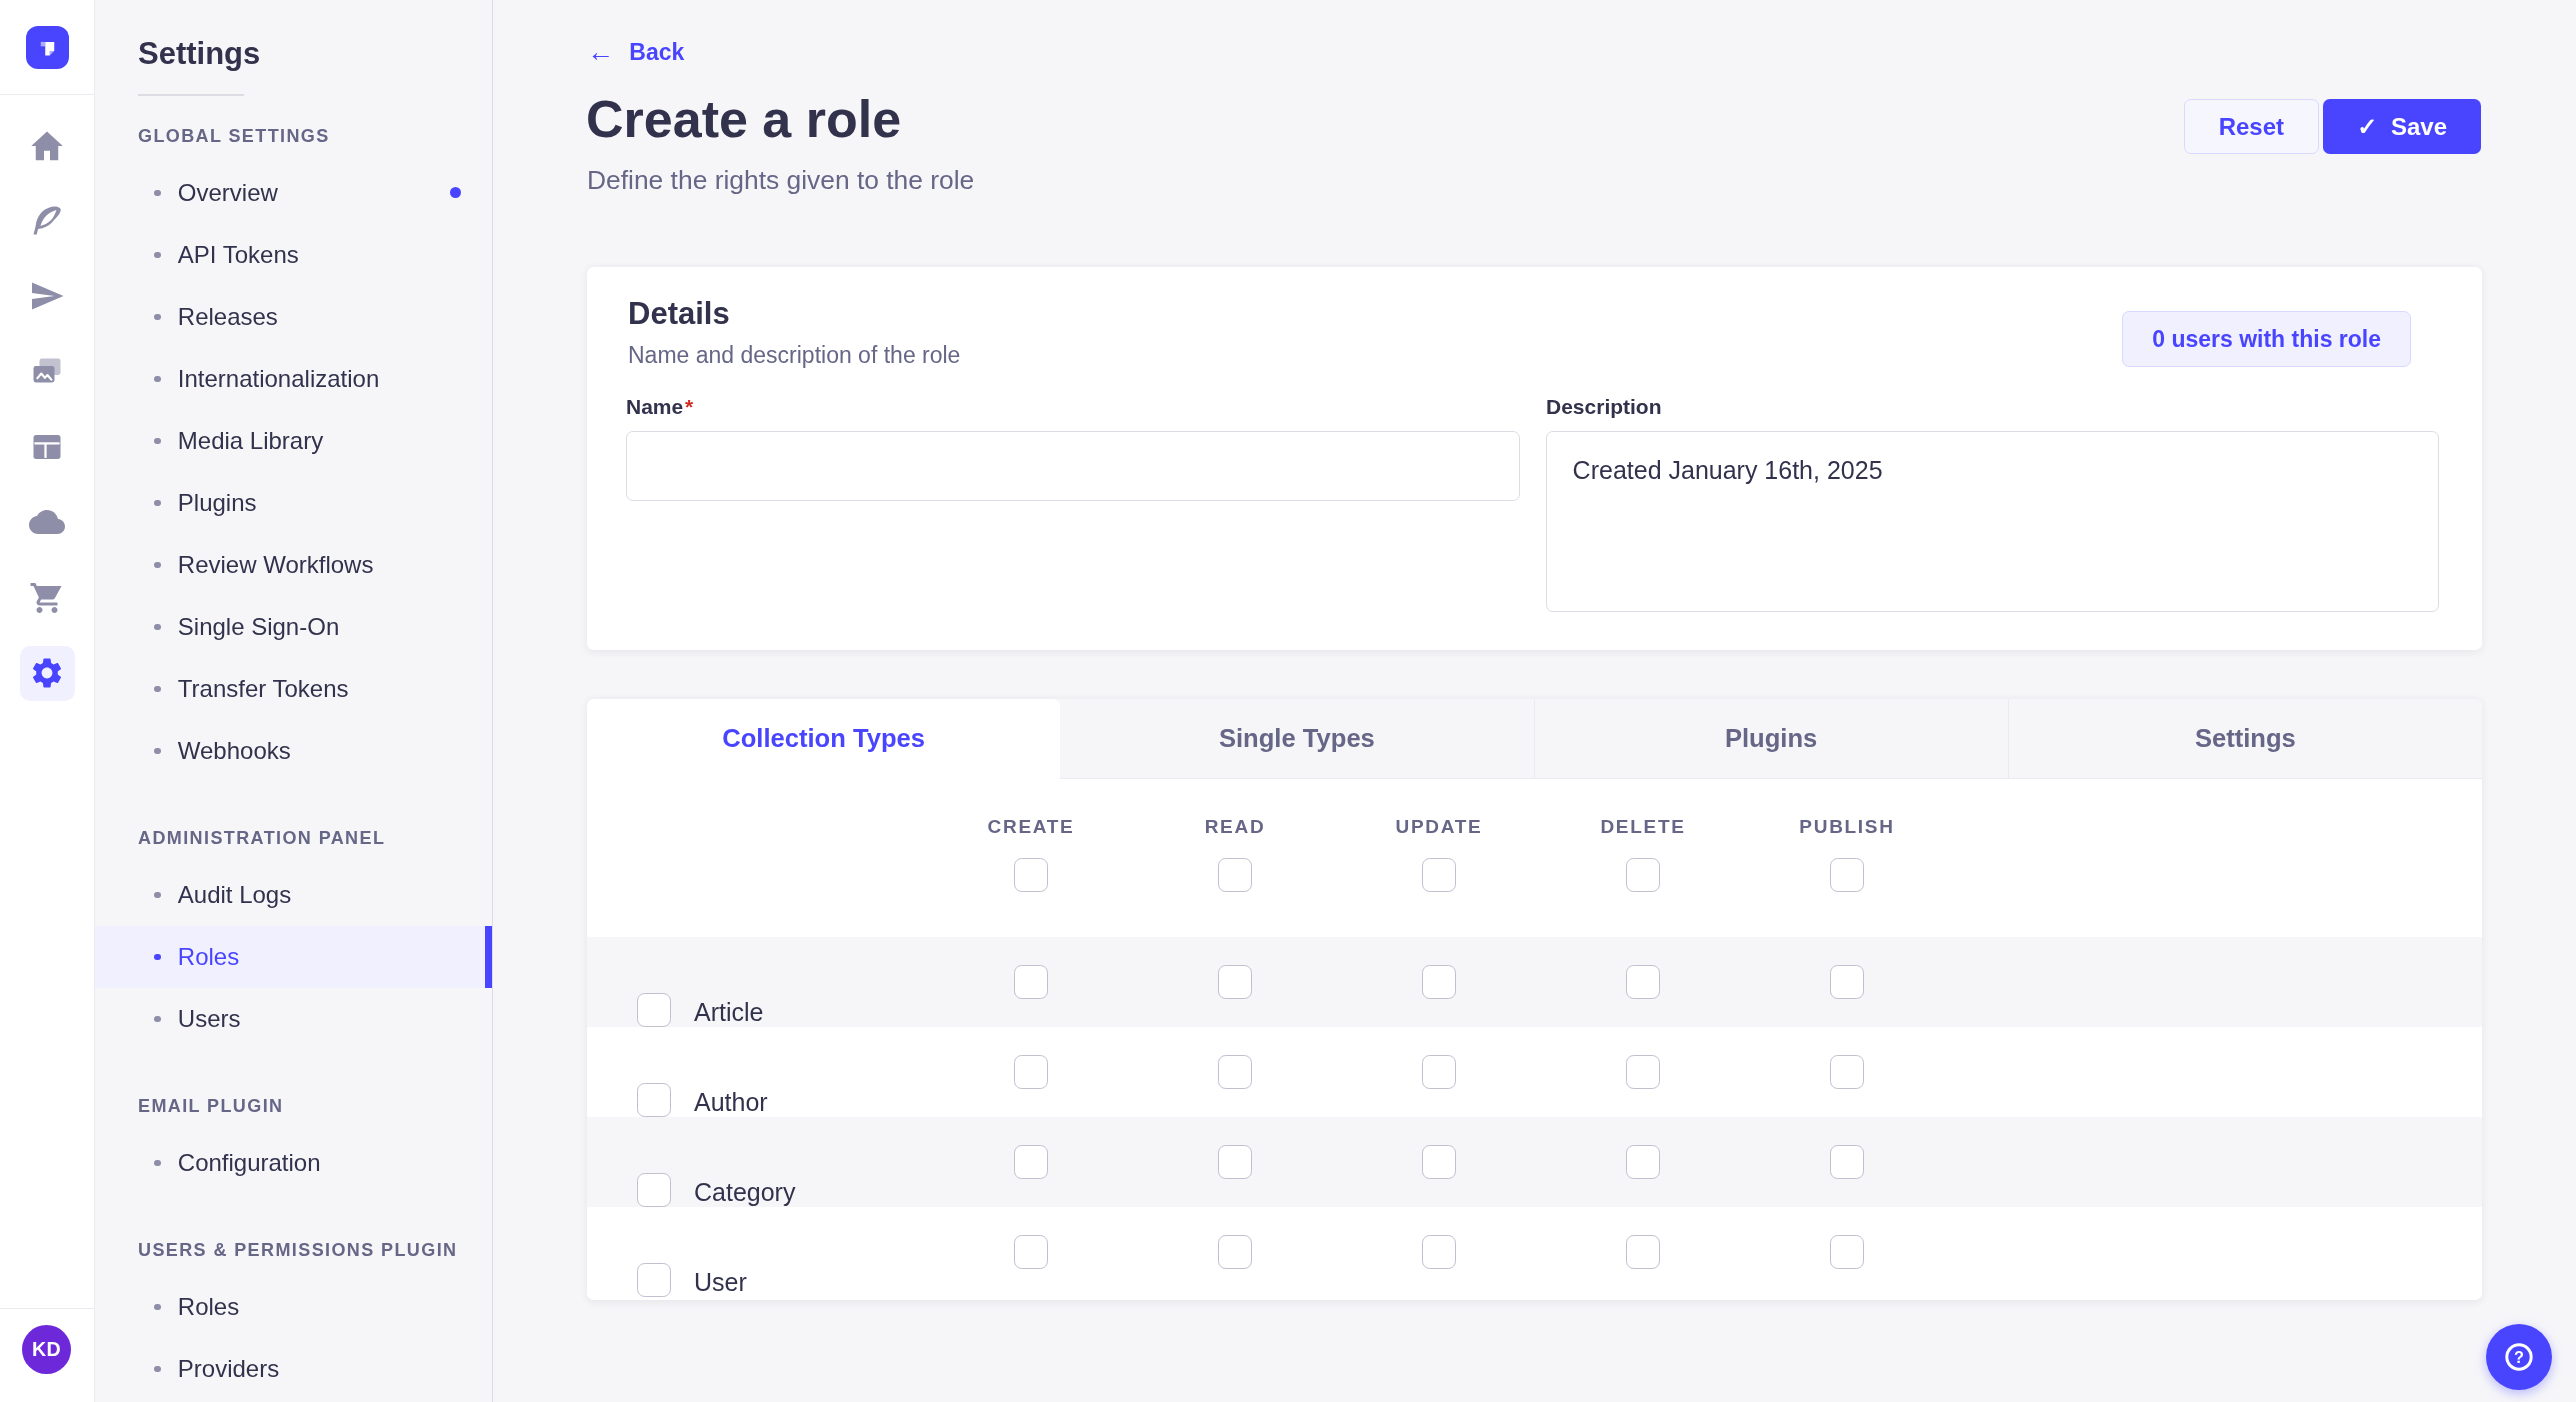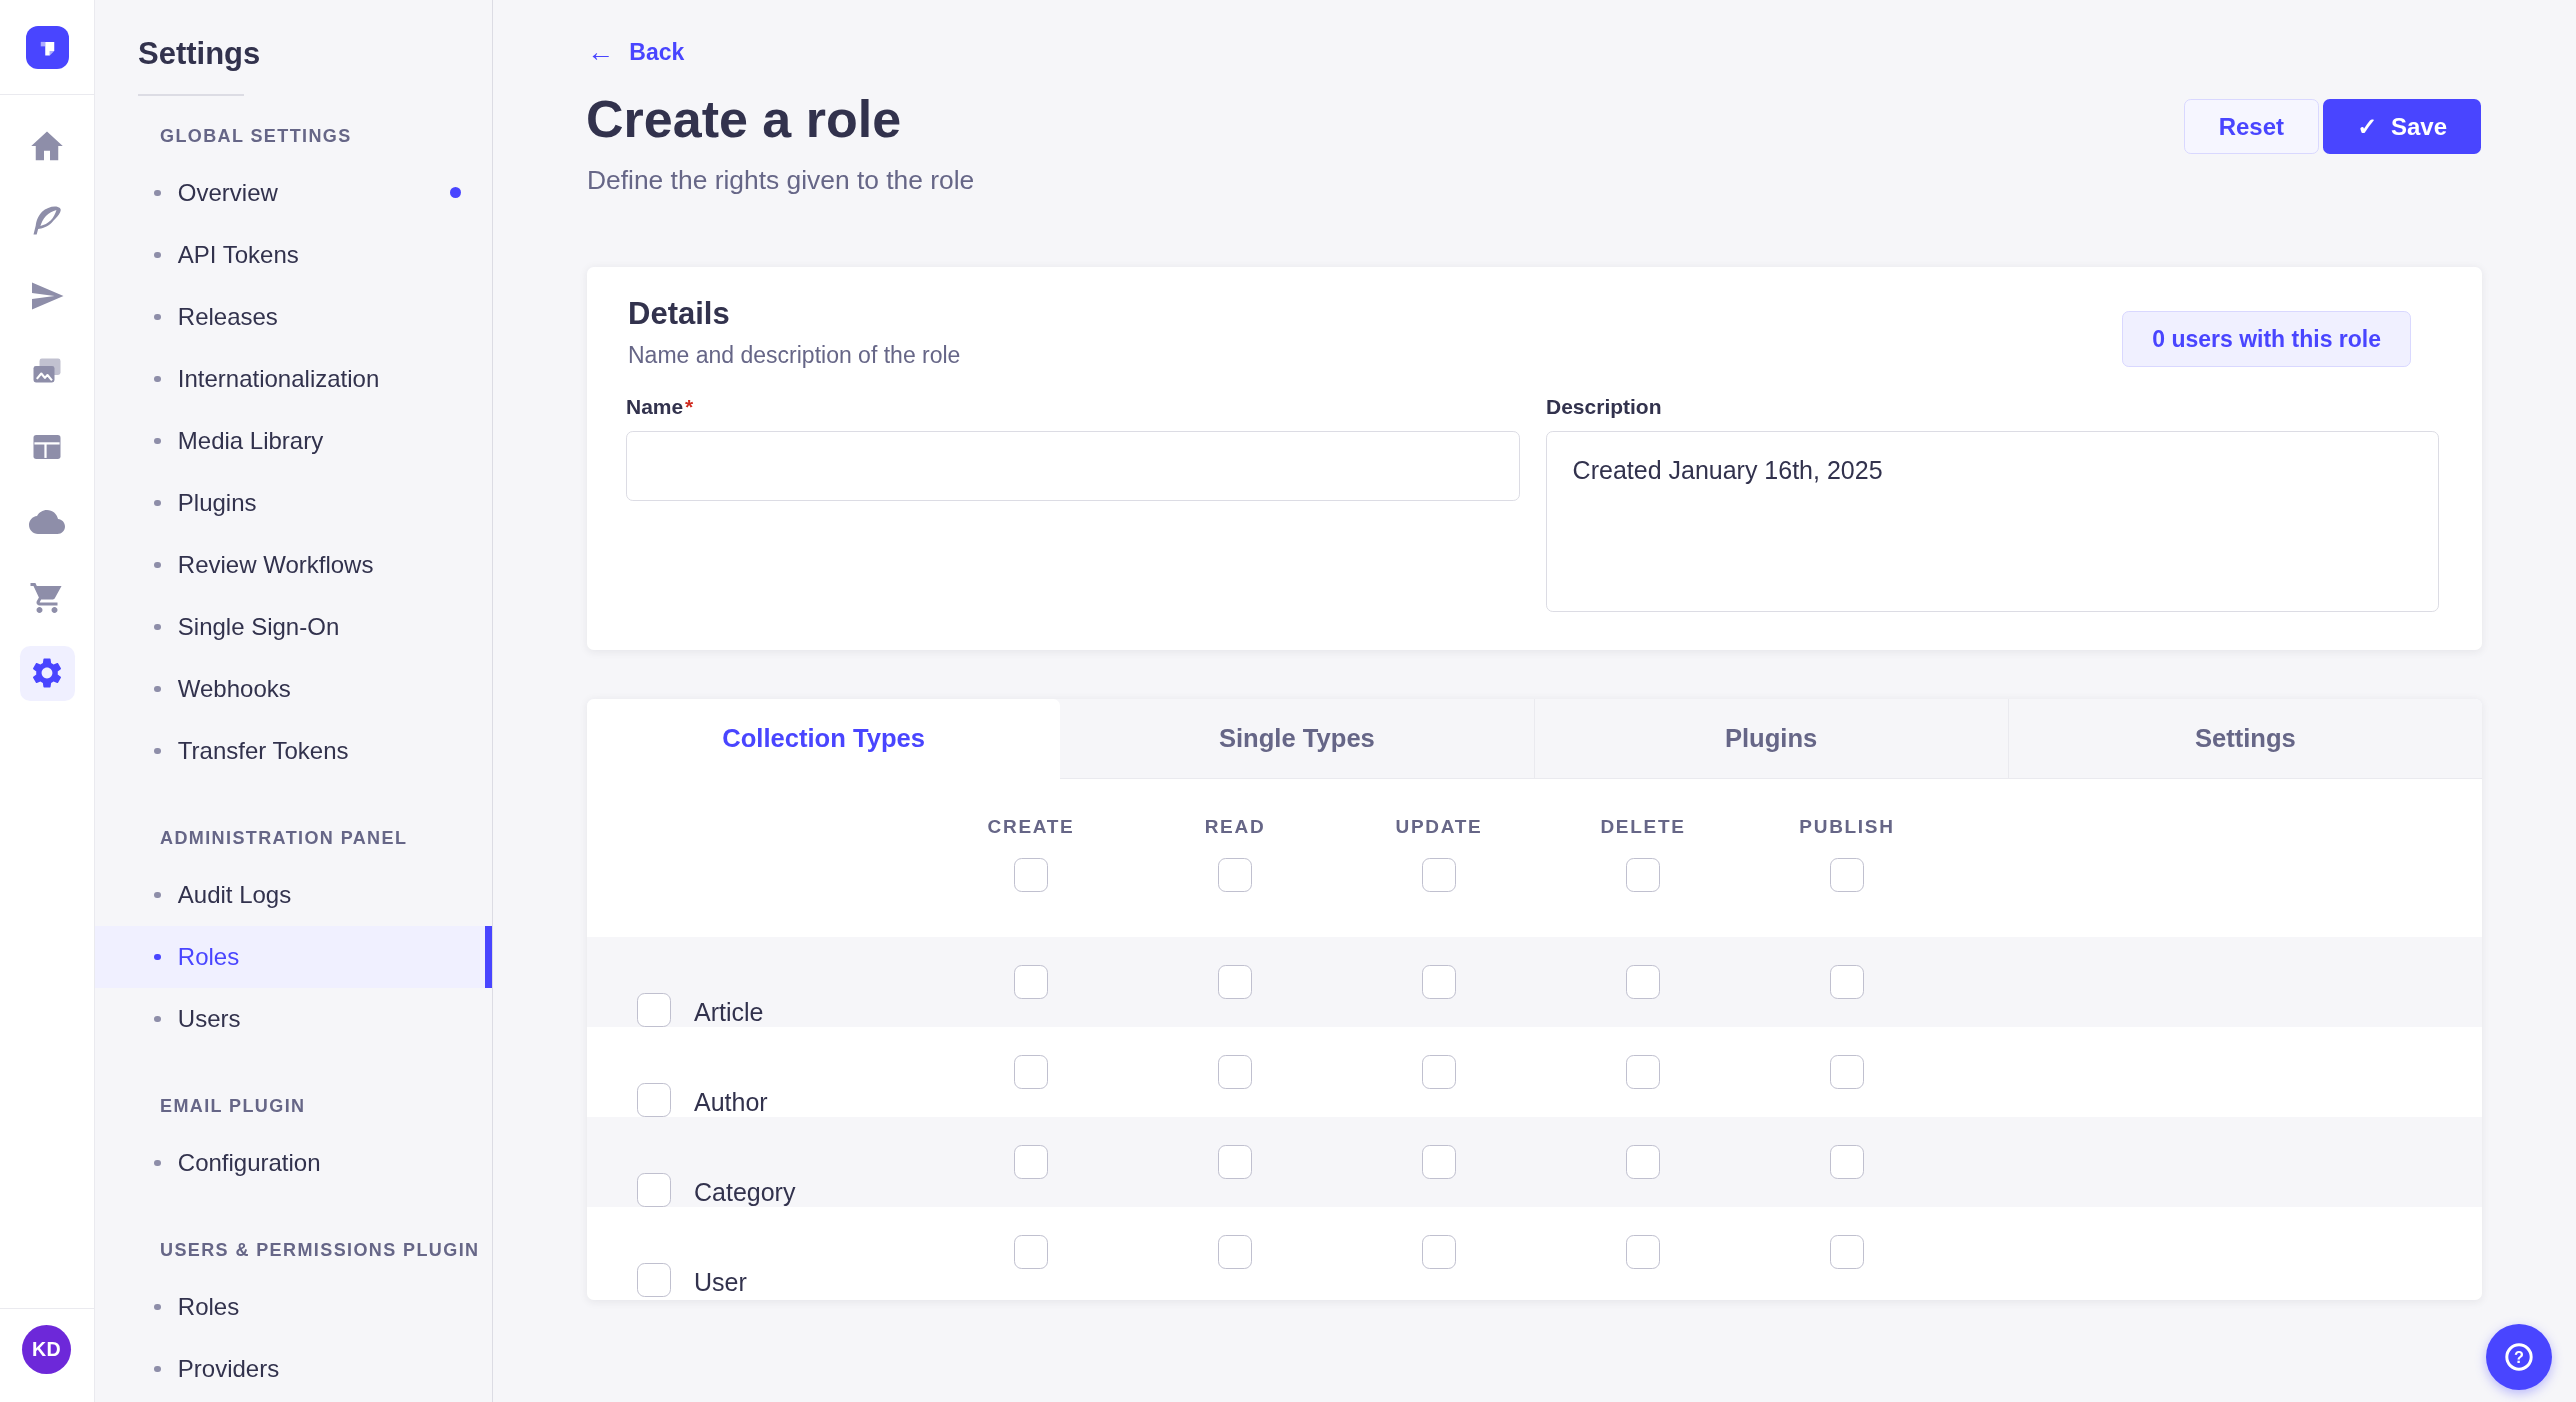--- a/index.html
+++ b/index.html
@@ -18,21 +18,21 @@
   .rail-btn svg{width:36px;height:36px;fill:#8E8EA9;}
   .rail-btn.active{background:#F0F0FF;}
   .rail-btn.active svg{fill:#4945FF;}
   .rail-divider-bottom{position:absolute;left:0;top:1308px;width:94px;height:0.9px;background:#EAEAEF;}
   .avatar{position:absolute;left:22px;top:1325px;width:49px;height:49px;border-radius:50%;background:#6d28d9;border:none;color:#fff;font-size:19.6px;font-weight:700;display:flex;align-items:center;justify-content:center;letter-spacing:0.4px;}
   
   .sidebar{position:absolute;left:94px;top:0;width:398px;height:1402px;background:#F6F6F9;border-right:0.9px solid #DCDCE4;overflow:hidden;z-index:2;}
   .sb-title{margin:36px 0 0 44px;font-size:31px;font-weight:700;color:#32324D;}
   .sb-title-divider{margin:22px 0 0 44px;width:106px;height:1.7px;background:#DCDCE4;}
   .sb-sections{margin-top:15.3px;}
-  .sb-section-label{height:51px;display:flex;align-items:center;padding-left:44px;font-size:18px;font-weight:700;letter-spacing:1.4px;color:#666687;margin-top:31px;margin-left:22px;}
+  .sb-section-label{height:51px;display:flex;align-items:center;padding-left:44px;font-size:18px;font-weight:700;letter-spacing:1.4px;color:#666687;margin-top:31px;}
   .sb-section-label:first-child{margin-top:0;}
   .sb-item{position:relative;height:62px;display:flex;align-items:center;padding-left:60px;gap:17px;font-size:24px;font-weight:500;color:#32324D;cursor:pointer;}
   .sb-item .bullet{width:6.8px;height:6.8px;border-radius:50%;background:#8E8EA9;flex:0 0 auto;}
   .sb-item.active{background:#F0F0FF;color:#4945FF;}
   .sb-item.active .bullet{background:#4945FF;}
   .sb-item.active::after{content:"";position:absolute;right:0;top:0;width:6.8px;height:100%;background:#4945FF;}
   .notif-dot{position:absolute;right:31px;width:11px;height:11px;border-radius:50%;background:#4945FF;}
   
   .main{position:absolute;left:492px;top:0;width:2084px;height:1402px;background:#F6F6F9;}
   .back-link{position:absolute;left:95px;top:39px;display:flex;align-items:center;gap:15.3px;color:#4945FF;font-size:23px;font-weight:600;text-decoration:none;background:none;border:none;padding:0;}
@@ -168,25 +168,25 @@
       <div class="sb-item">
         <span class="bullet"></span>
         <span>Review Workflows</span>
       </div>
       <div class="sb-item">
         <span class="bullet"></span>
         <span>Single Sign-On</span>
       </div>
       <div class="sb-item">
         <span class="bullet"></span>
+        <span>Transfer Tokens</span>
+      </div>
+      <div class="sb-item">
+        <span class="bullet"></span>
         <span>Webhooks</span>
-      </div>
-      <div class="sb-item">
-        <span class="bullet"></span>
-        <span>Transfer Tokens</span>
       </div>
       <div class="sb-section-label">ADMINISTRATION PANEL</div>
       <div class="sb-item">
         <span class="bullet"></span>
         <span>Audit Logs</span>
       </div>
       <div class="sb-item active">
         <span class="bullet"></span>
         <span>Roles</span>
       </div>

